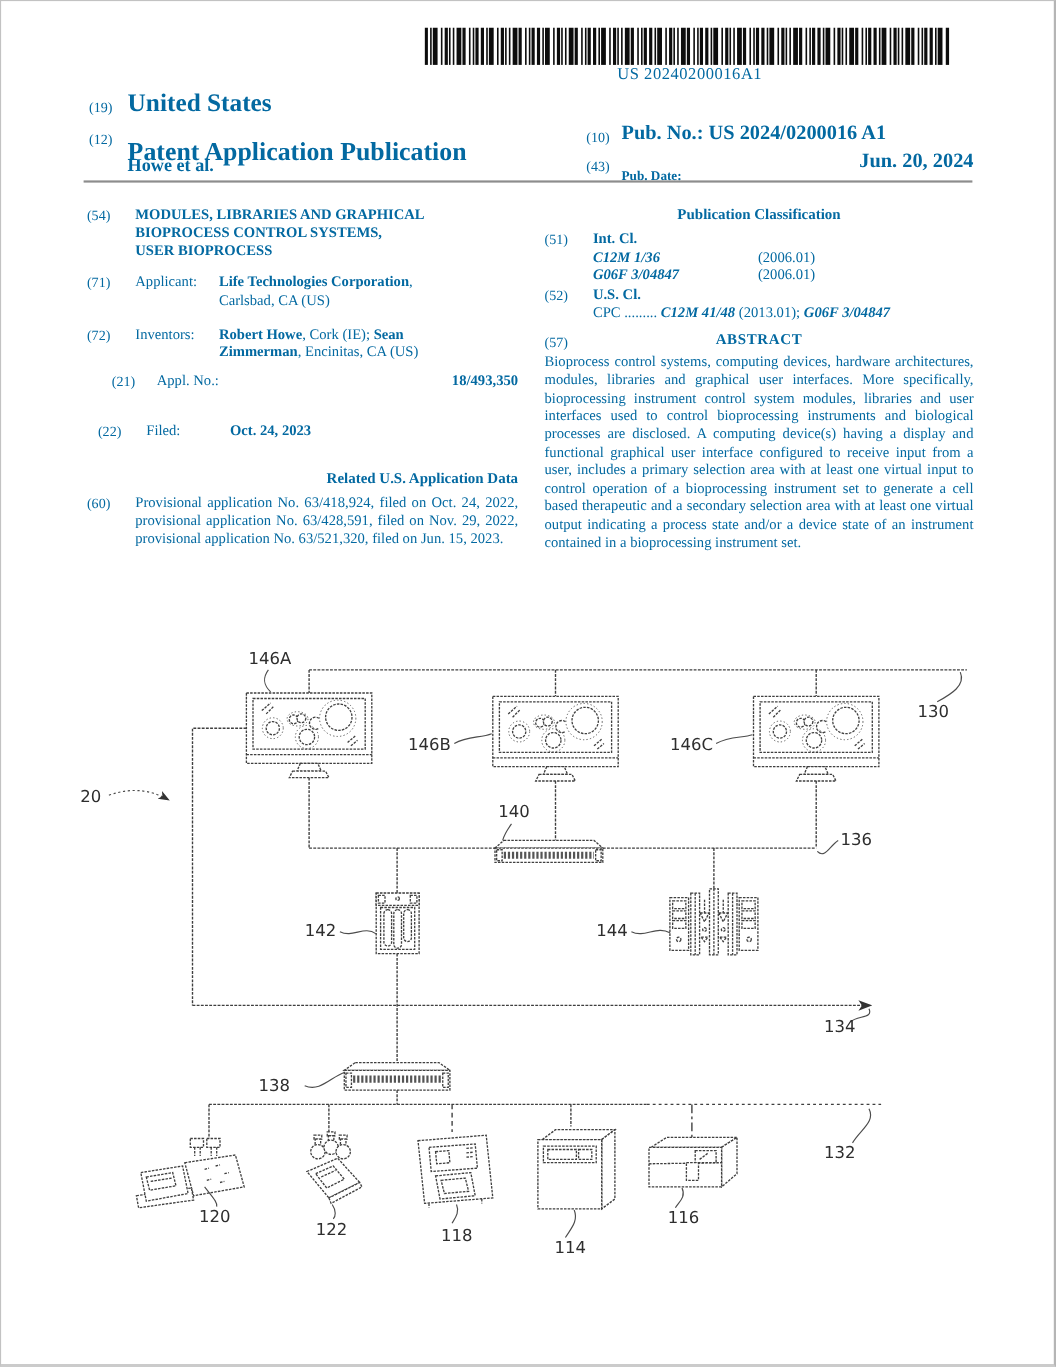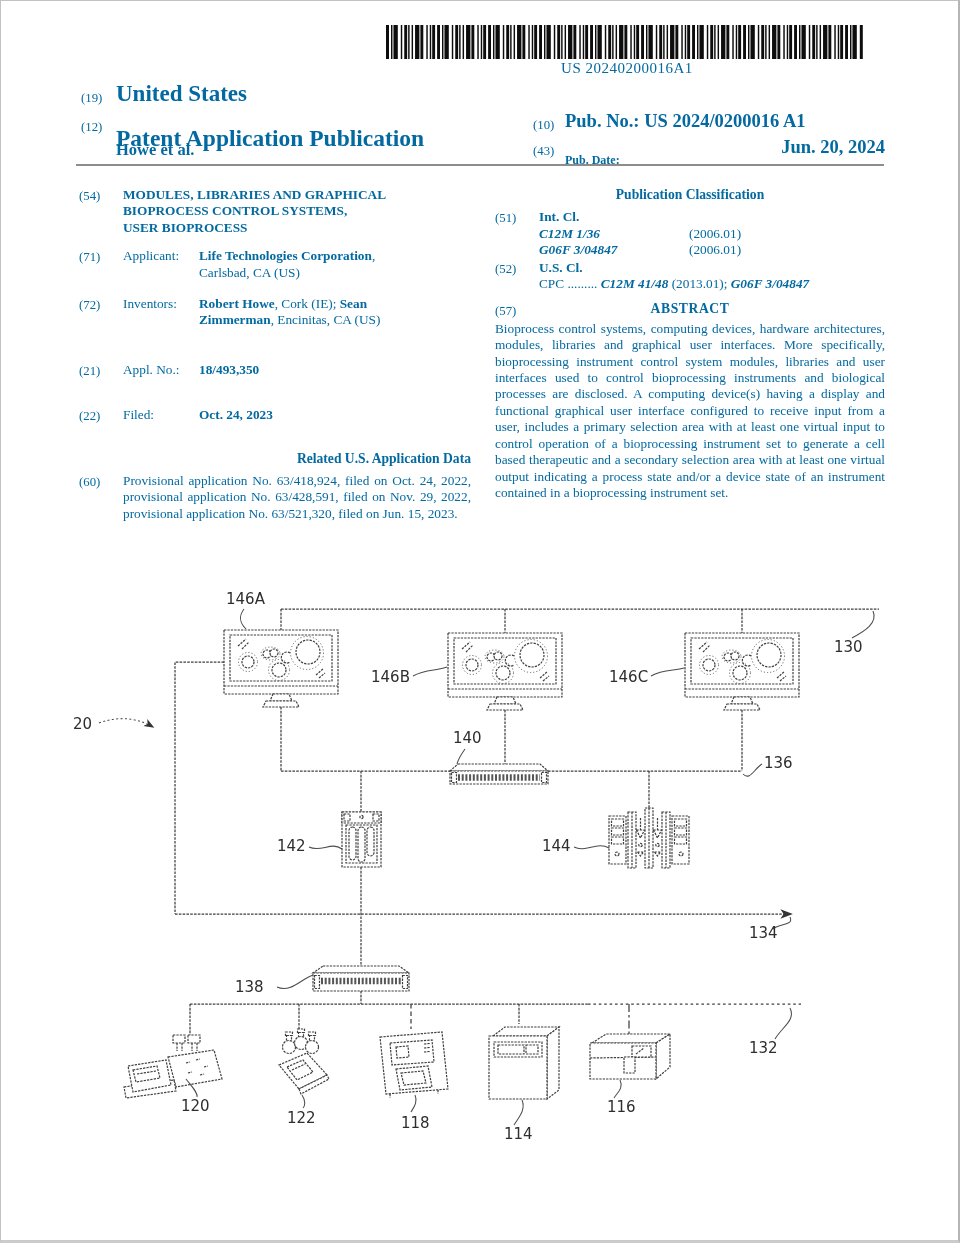--- a/index.html
+++ b/index.html
@@ -213,27 +213,27 @@
 
     <div class="row" style="margin-top:15px;">
       <div class="tagcol">(72)</div>
       <div class="labcol">Inventors:</div>
       <div class="valcol">
         <div><span class="b">Robert Howe</span><span>, Cork (IE); </span><span class="b">Sean</span></div>
         <div><span class="b">Zimmerman</span><span>, Encinitas, CA (US)</span></div>
       </div>
     </div>
 
-    <div class="row" style="margin-top:33px;">
+    <div class="row" style="margin-top:9px;text-align:right;">
       <div class="tagcol">(21)</div>
       <div class="labcol">Appl. No.:</div>
       <div class="valcol b">18/493,350</div>
     </div>
 
-    <div class="row" style="margin-top:28px;">
+    <div class="row" style="margin-top:28px;margin-left:10px;">
       <div class="tagcol">(22)</div>
       <div class="labcol">Filed:</div>
       <div class="valcol b">Oct. 24, 2023</div>
     </div>
 
     <div class="ctrhead" style="margin-top:26px;text-align:right;">Related U.S. Application Data</div>
 
     <div class="row" style="margin-top:6px;">
       <div class="tagcol">(60)</div>
       <div class="valcol just">Provisional application No. 63/418,924, filed on Oct. 24, 2022, provisional application No. 63/428,591, filed on Nov. 29, 2022, provisional application No. 63/521,320, filed on Jun. 15, 2023.</div>

